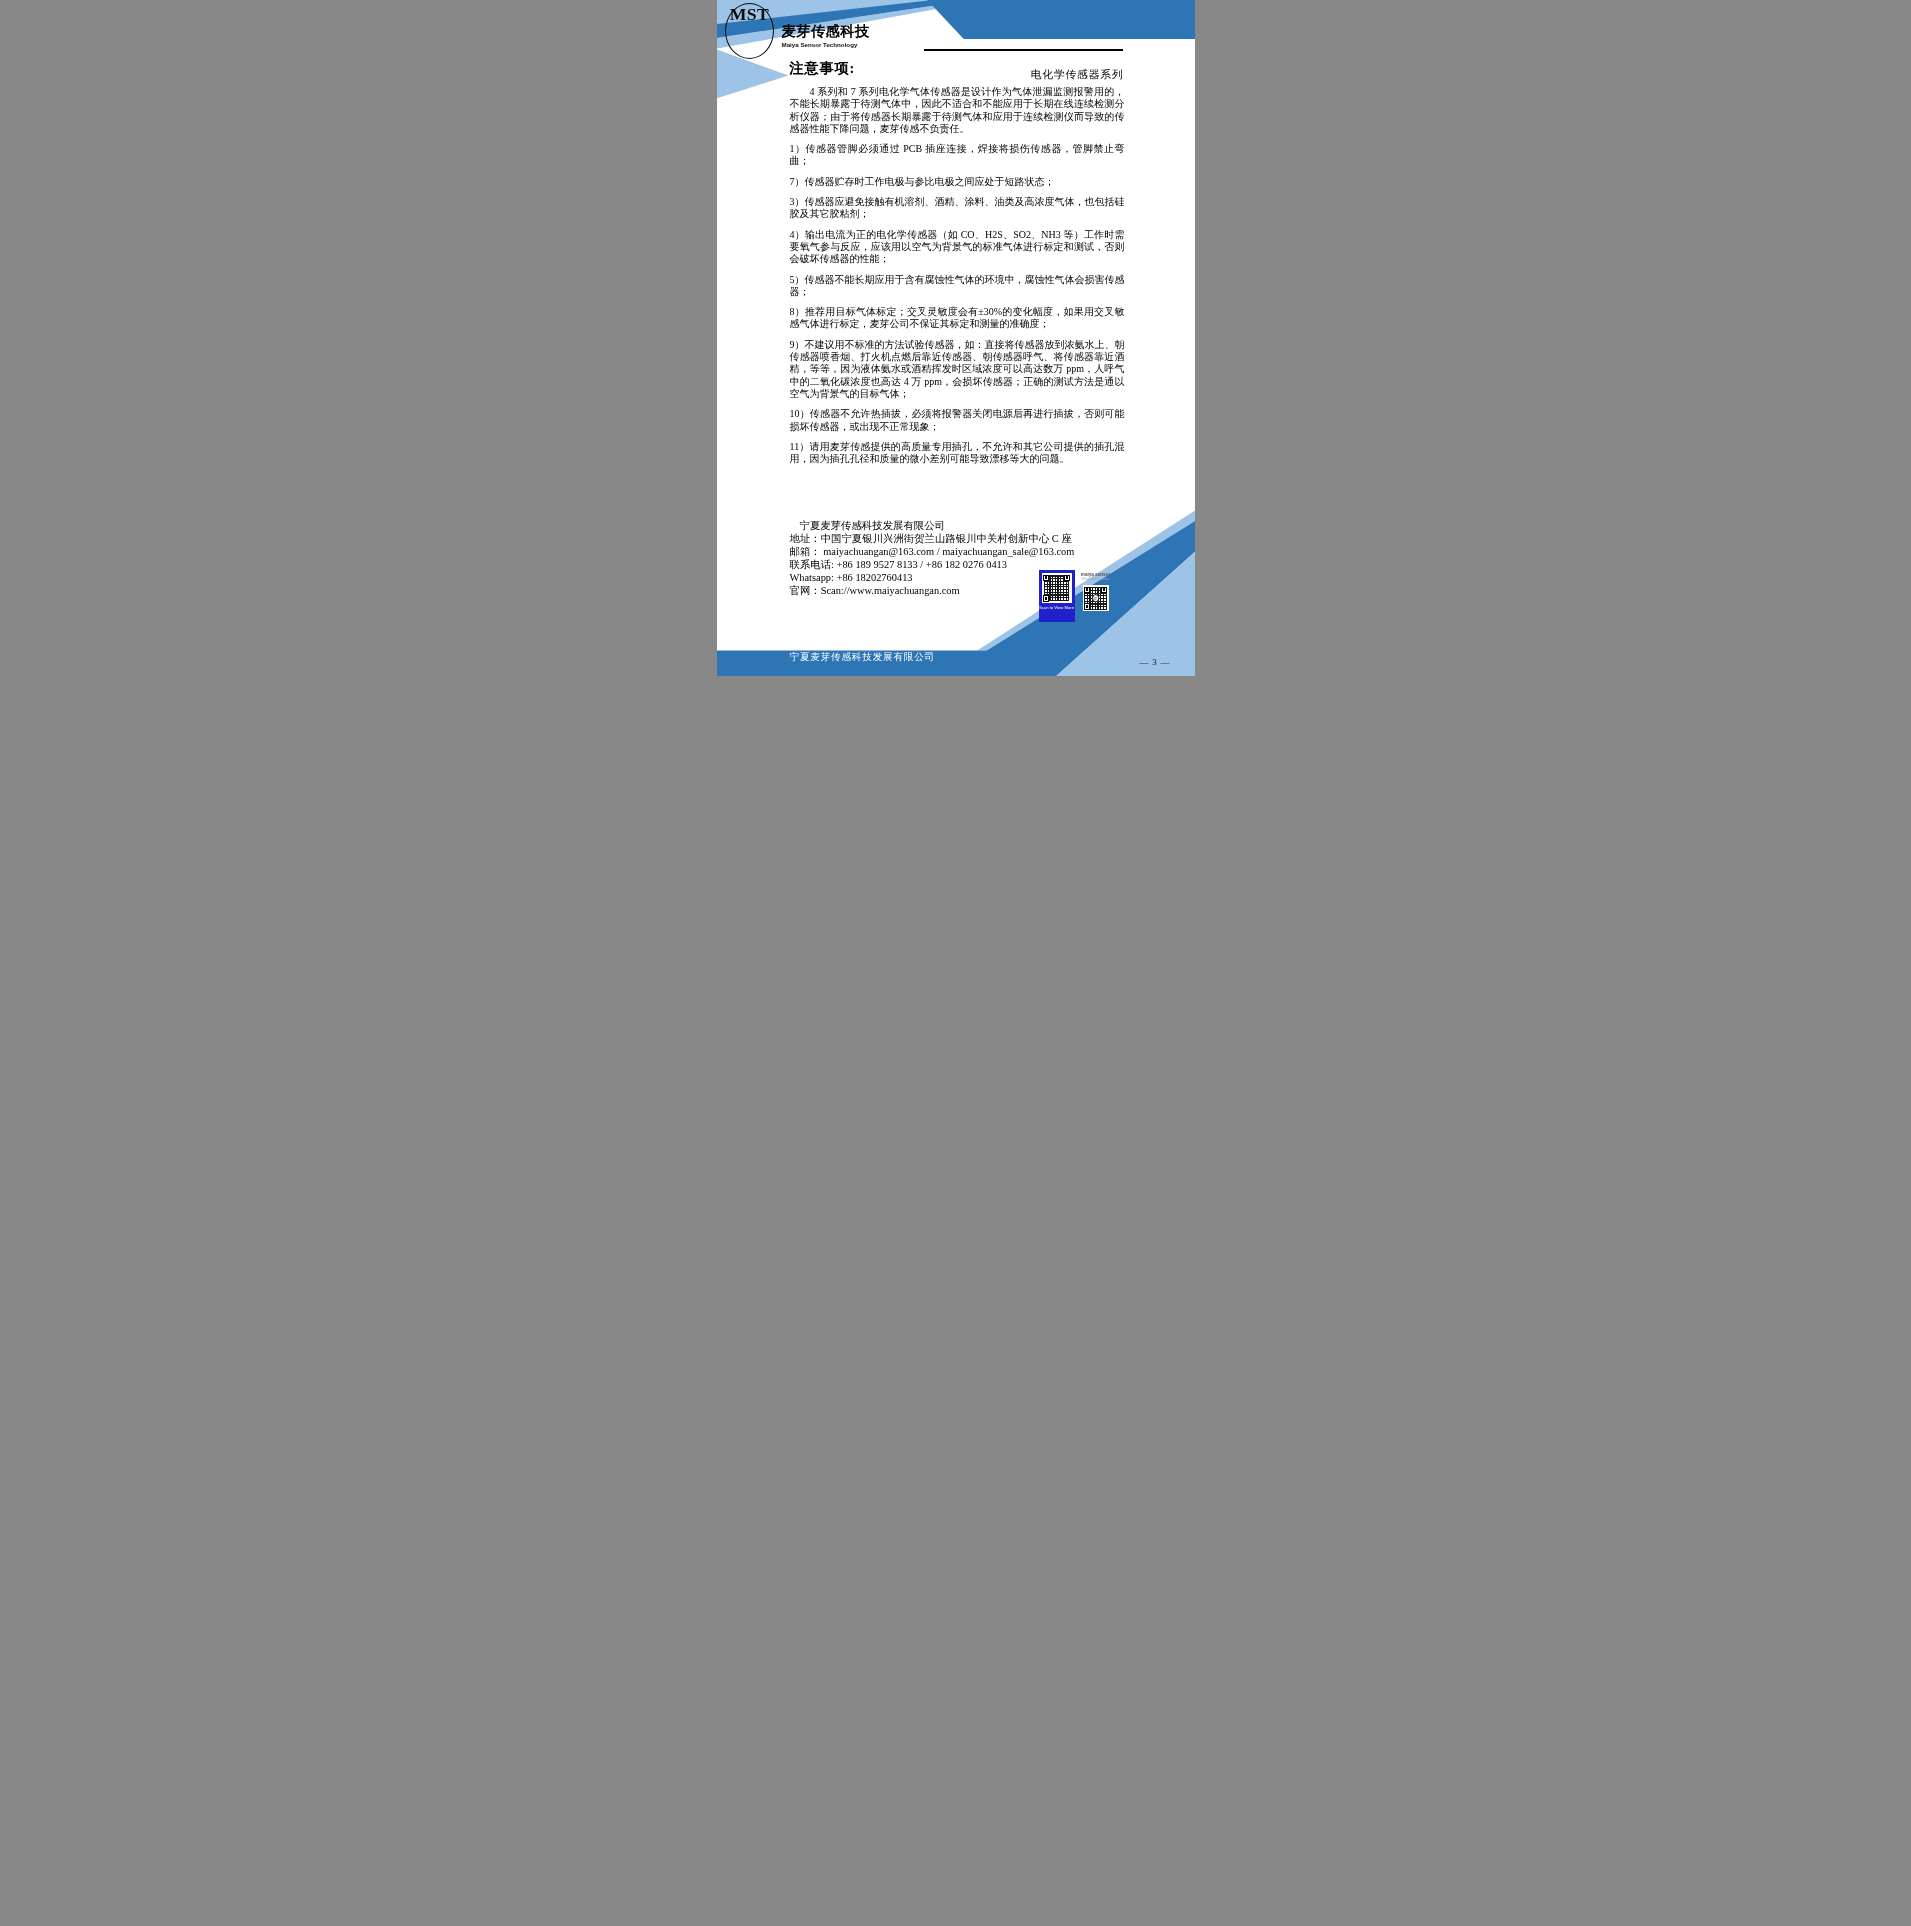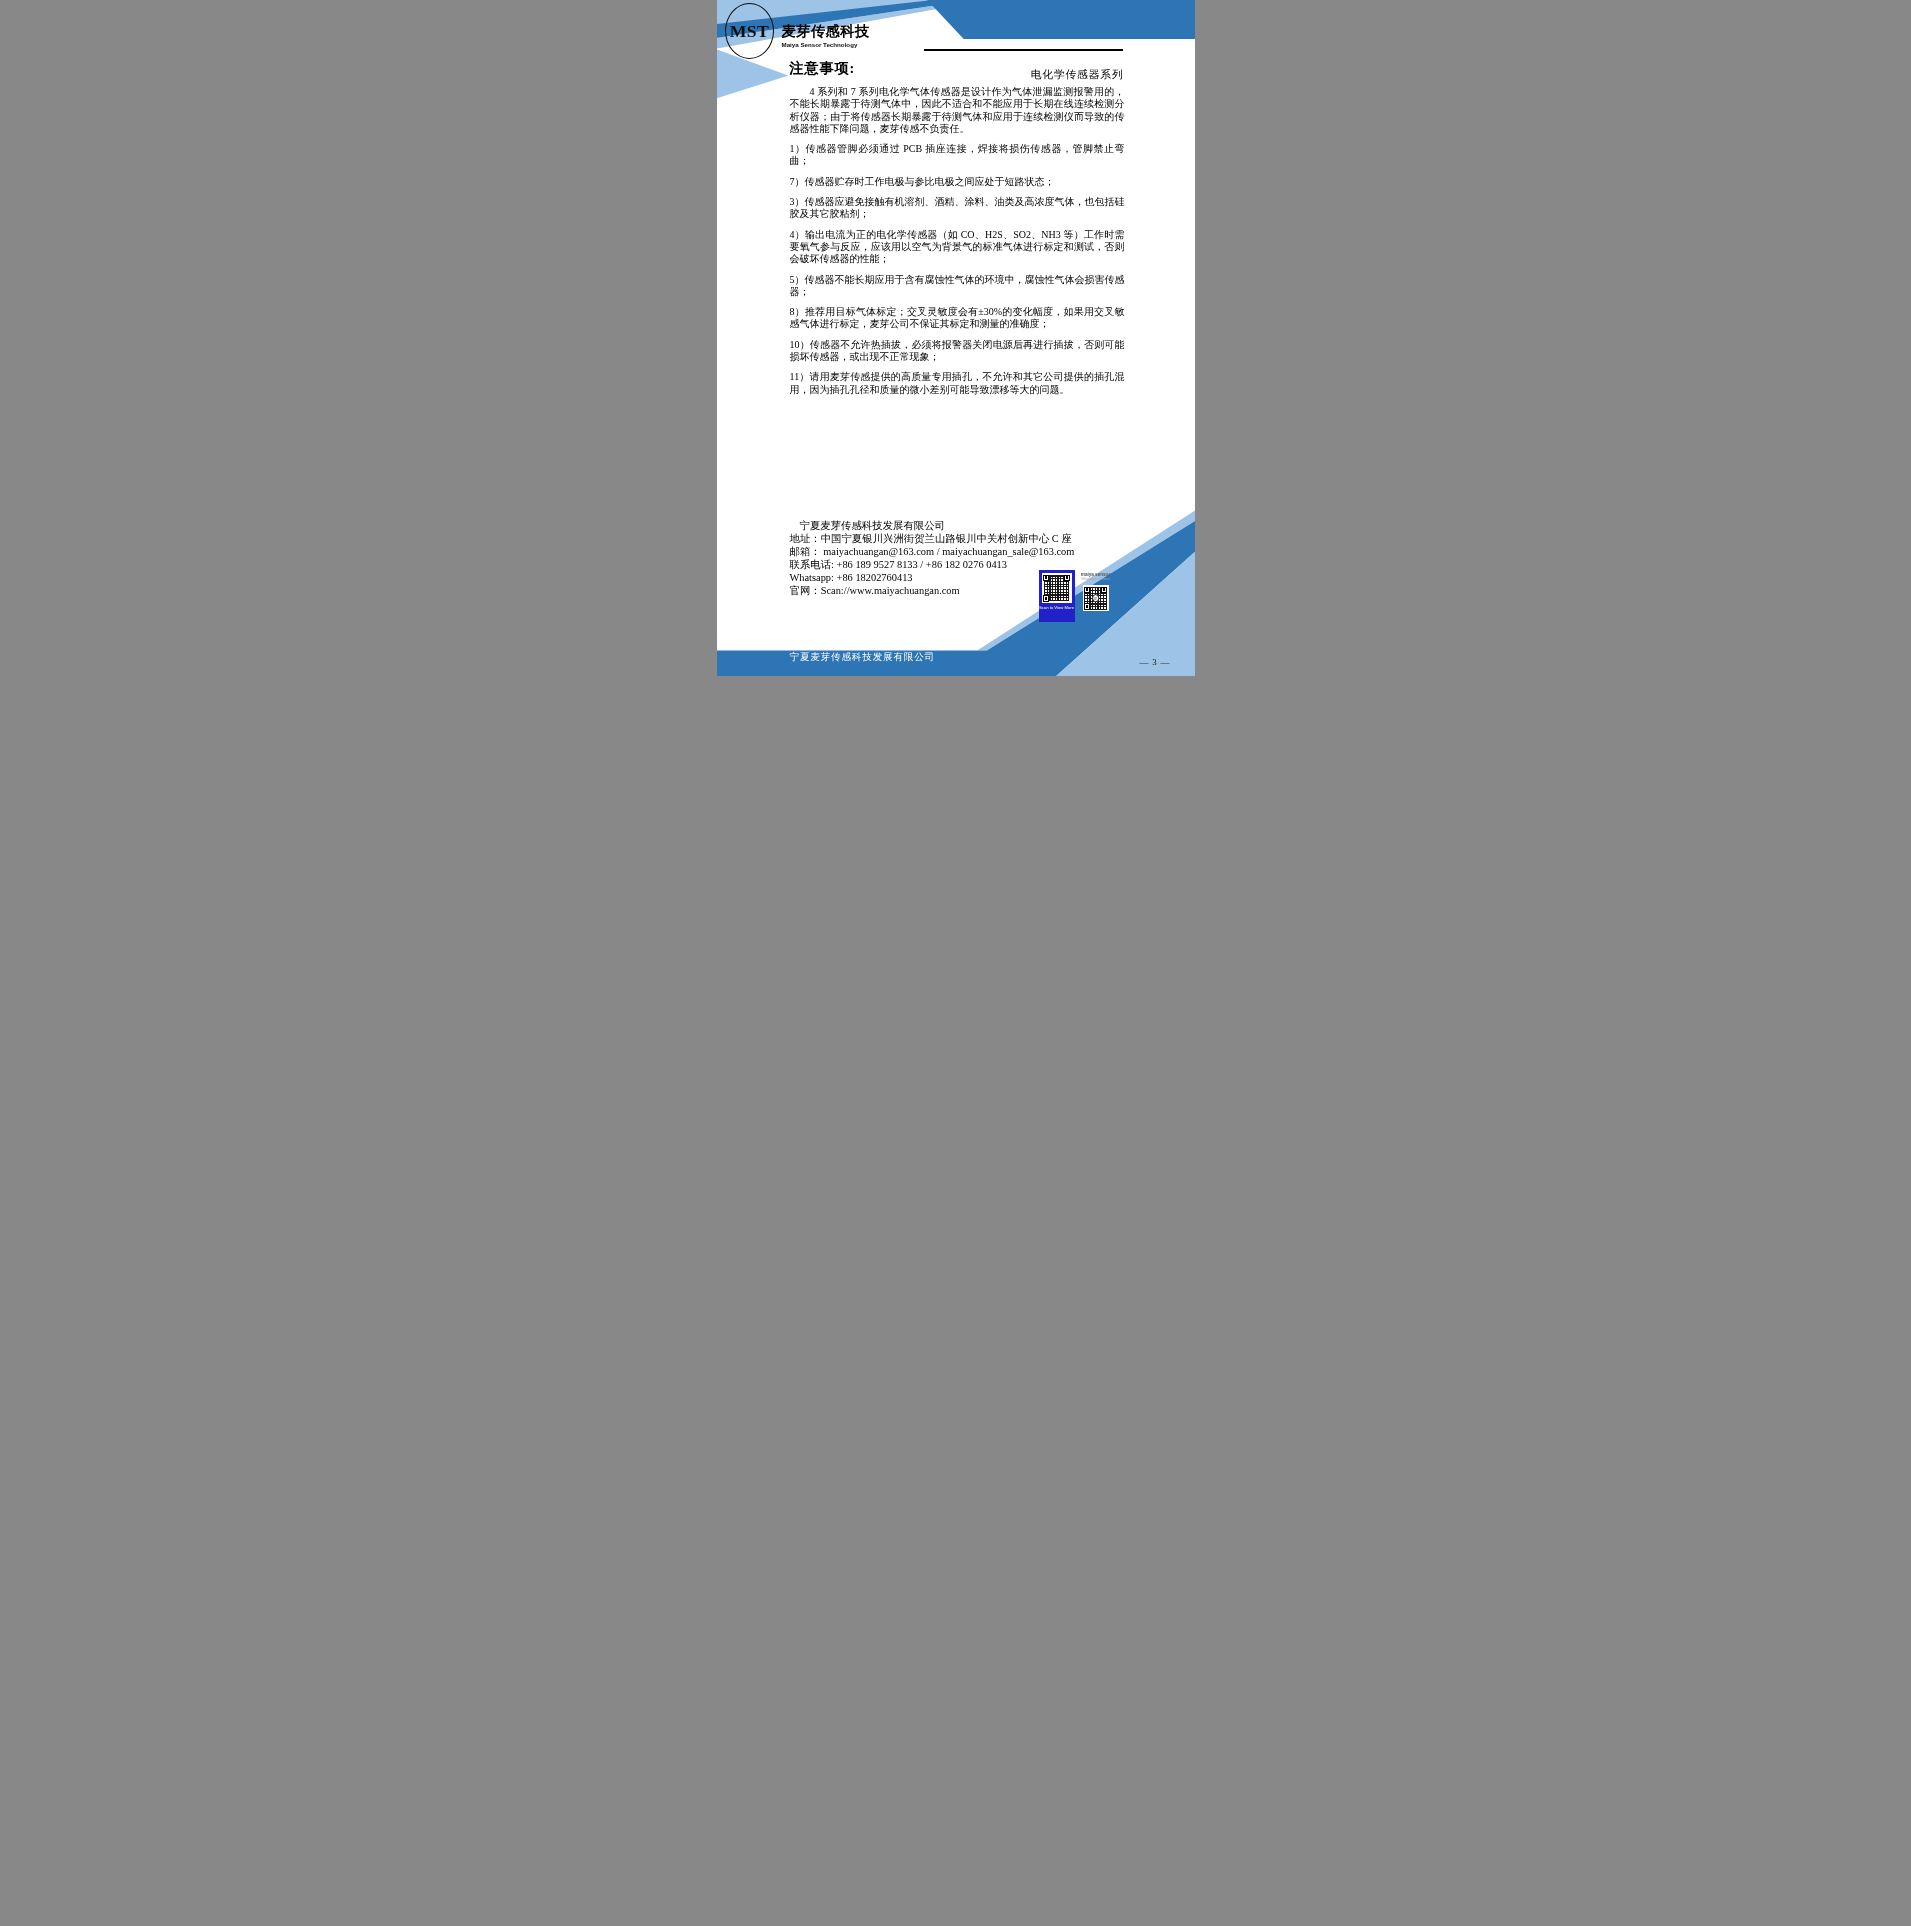--- a/index.html
+++ b/index.html
@@ -13,21 +13,21 @@
     color:#000;
   }
   svg.deco { position:absolute; left:0; display:block; pointer-events:none; }
   #header-deco { top:0; }
   #footer-deco { top:510px; }
 
   
   .logo-oval {
     position:absolute; left:8.5px; top:3.1px; width:47px; height:54px;
     border:1.9px solid #0d0d0d; border-radius:50%;
-    display:flex; align-items:center; justify-content:center;
+    display:flex; align-items:flex-start; justify-content:center;
   }
   .logo-mst {
     font-family:"Liberation Serif","DejaVu Serif",serif;
     font-weight:bold; font-size:17.7px; letter-spacing:0.4px; color:#0d0d0d;
     transform:scaleY(0.92);
   }
   .brand-cn {
     position:absolute; left:65px; top:21.6px;
     font-family:Liberation Serif, serif;
     font-weight:bold; font-size:14.3px; letter-spacing:0.4px; color:#000;
@@ -157,20 +157,21 @@
         <p>3）传感器应避免接触有机溶剂、酒精、涂料、油类及高浓度气体，也包括硅胶及其它胶粘剂；</p>
 
         <p>4）输出电流为正的电化学传感器（如 CO、H2S、SO2、NH3 等）工作时需要氧气参与反应，应该用以空气为背景气的标准气体进行标定和测试，否则会破坏传感器的性能；</p>
 
         <p>5）传感器不能长期应用于含有腐蚀性气体的环境中，腐蚀性气体会损害传感器；</p>
 
 
 
         <p>8）推荐用目标气体标定；交叉灵敏度会有±30%的变化幅度，如果用交叉敏感气体进行标定，麦芽公司不保证其标定和测量的准确度；</p>
 
+        <p>9）不建议用不标准的方法试验传感器，如：直接将传感器放到浓氨水上、朝传感器喷香烟、打火机点燃后靠近传感器、朝传感器呼气、将传感器靠近酒精，等等，因为液体氨水或酒精挥发时区域浓度可以高达数万 ppm，人呼气中的二氧化碳浓度也高达 4 万 ppm，会损坏传感器；正确的测试方法是通以空气为背景气的目标气体；</p>
 
         <p>10）传感器不允许热插拔，必须将报警器关闭电源后再进行插拔，否则可能损坏传感器，或出现不正常现象；</p>
 
         <p>11）请用麦芽传感提供的高质量专用插孔，不允许和其它公司提供的插孔混用，因为插孔孔径和质量的微小差别可能导致漂移等大的问题。</p>
       </div>
   </div>
 
   <div class="contact">
     <div class="company">宁夏麦芽传感科技发展有限公司</div>
     <div>地址：中国宁夏银川兴洲街贺兰山路银川中关村创新中心 C 座</div>

